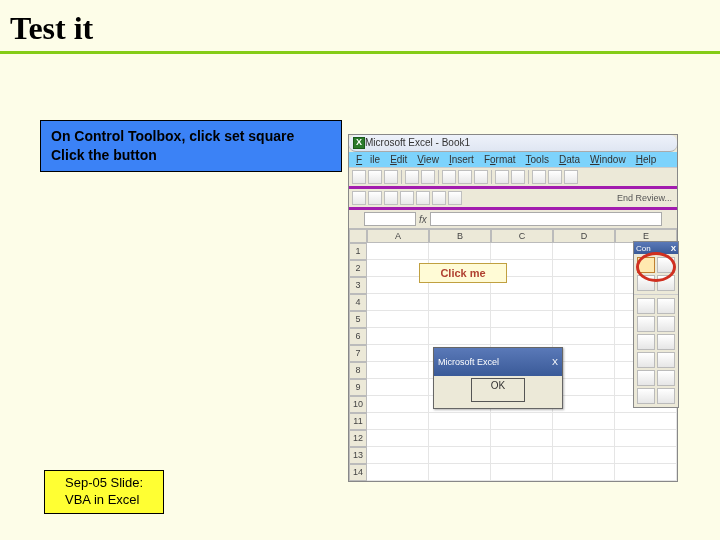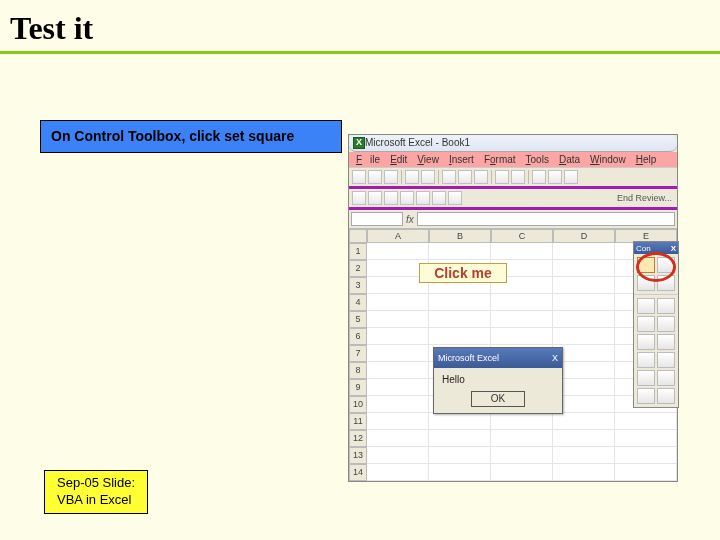--- a/index.html
+++ b/index.html
@@ -36,21 +36,21 @@
     font-weight: bold;
     line-height: 1.35;
     color: #000;
   }
   .footer-box {
     position: absolute;
     left: 44px;
     bottom: 26px;
     background: #ffff33;
     border: 1px solid #000;
-    padding: 4px 12px;
+    padding: 4px 20px;
     font-size: 13px;
     line-height: 1.3;
     color: #000;
   }
   
   .excel {
     position: absolute;
     top: 134px;
     left: 348px;
     width: 330px;
@@ -79,21 +79,21 @@
     position: absolute;
     top: -1px; left: 2px;
     font-size: 9px;
     font-weight: bold;
     color: #fff;
   }
   .menu-bar {
     display: flex;
     gap: 2px;
     padding: 1px 3px;
-    background: #fca5a5;
+    background: #7dd3fc;
     border-bottom: 1px solid #ccc;
     font-size: 10px;
   }
   .menu-bar span {
     padding: 1px 4px;
   }
   .menu-bar span u { text-decoration: underline; }
   .toolbar {
     display: flex;
     gap: 2px;
@@ -112,21 +112,21 @@
   .end-review {
     margin-left: auto;
     font-size: 9px;
     color: #555;
     padding-right: 2px;
   }
   .formula-row {
     display: flex;
     align-items: center;
     gap: 3px;
-    padding: 2px 2px;
+    padding: 2px 15px;
     background: #ece9d8;
     border-bottom: 1px solid #bbb;
   }
   .name-box {
     width: 52px; height: 14px;
     border: 1px solid #aaa;
     background: #fff;
   }
   .fx-label { font-style: italic; font-size: 10px; color: #555; }
   .fx-input {
@@ -183,21 +183,21 @@
     background-color: #fff;
   }
   .btn-clickme {
     position: absolute;
     top: 20px; left: 52px;
     width: 88px; height: 20px;
     background: #fffbd6;
     border: 1px solid #c0a040;
     color: #b04030;
     font-weight: bold;
-    font-size: 14px;
+    font-size: 11px;
     text-align: center;
     line-height: 18px;
   }
   .toolbox {
     position: absolute;
     top: -2px; right: -2px;
     width: 46px;
     background: #ece9d8;
     border: 1px solid #888;
   }
@@ -244,57 +244,58 @@
   }
   .msgbox {
     position: absolute;
     top: 104px; left: 66px;
     width: 130px;
     background: #ece9d8;
     border: 1px solid #666;
     box-shadow: 1px 1px 2px rgba(0,0,0,0.3);
   }
   .msgbox-head {
-    height: 20px;
+    height: 28px;
     background: linear-gradient(#5a79b8, #3a5a98);
     color: #fff;
     font-size: 9px;
     padding: 0 4px;
     display: flex;
     justify-content: space-between;
     align-items: center;
   }
   .msgbox-body {
     padding: 6px 8px 4px 8px;
     font-size: 10px;
     color: #222;
   }
   .msgbox-foot {
     text-align: center;
     padding: 2px 0 6px 0;
   }
   .okbtn {
-    width: 54px; height: 16px;
+    width: 54px; height: 24px;
     border: 1px solid #555;
     background: #ece9d8;
     font-size: 10px;
     line-height: 14px;
     text-align: center;
     display: inline-block;
   }
 </style>
 </head>
 <body>
 
 <div class="title-bar">
   <h1>Test it</h1>
 </div>
 
 <div class="callout">
   <div>On Control Toolbox, click set square</div>
+  <div>Click the button</div>
 </div>
 
 <div class="excel">
   <div class="excel-title">
     <div class="excel-logo"></div>
     <span>Microsoft Excel - Book1</span>
   </div>
   <div class="menu-bar">
     <span><u>F</u><span></span>ile</span>
     <span><u>E</u>dit</span>
@@ -395,21 +396,20 @@
             <div class="toolbtn"></div>
           </div>
           <div class="circle"></div>
         </div>
 
         <div class="msgbox">
           <div class="msgbox-head">
             <span>Microsoft Excel</span>
             <span>X</span>
           </div>
-          <div class="msgbox-body">Hello</div>
           <div class="msgbox-foot">
             <div class="okbtn">OK</div>
           </div>
         </div>
 
       </div>
     </div>
   </div>
 </div>
 

